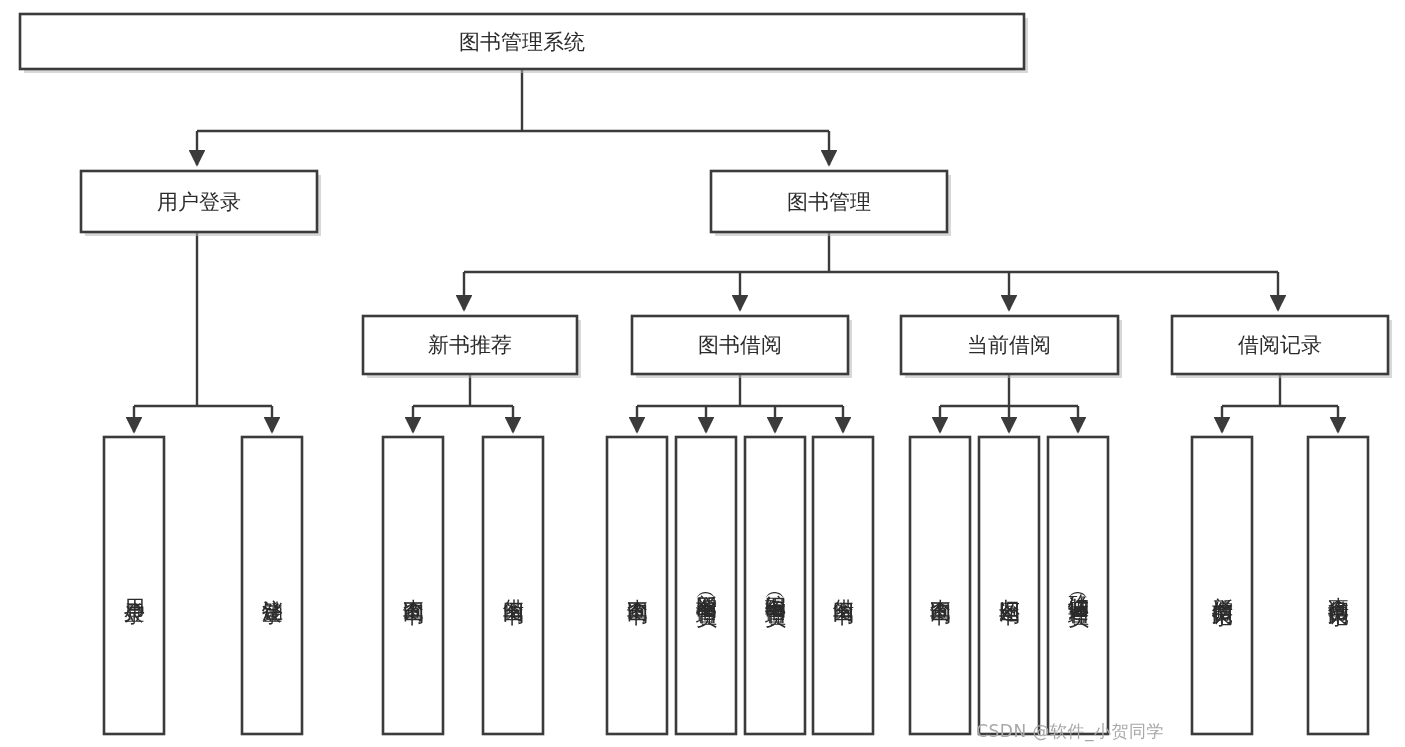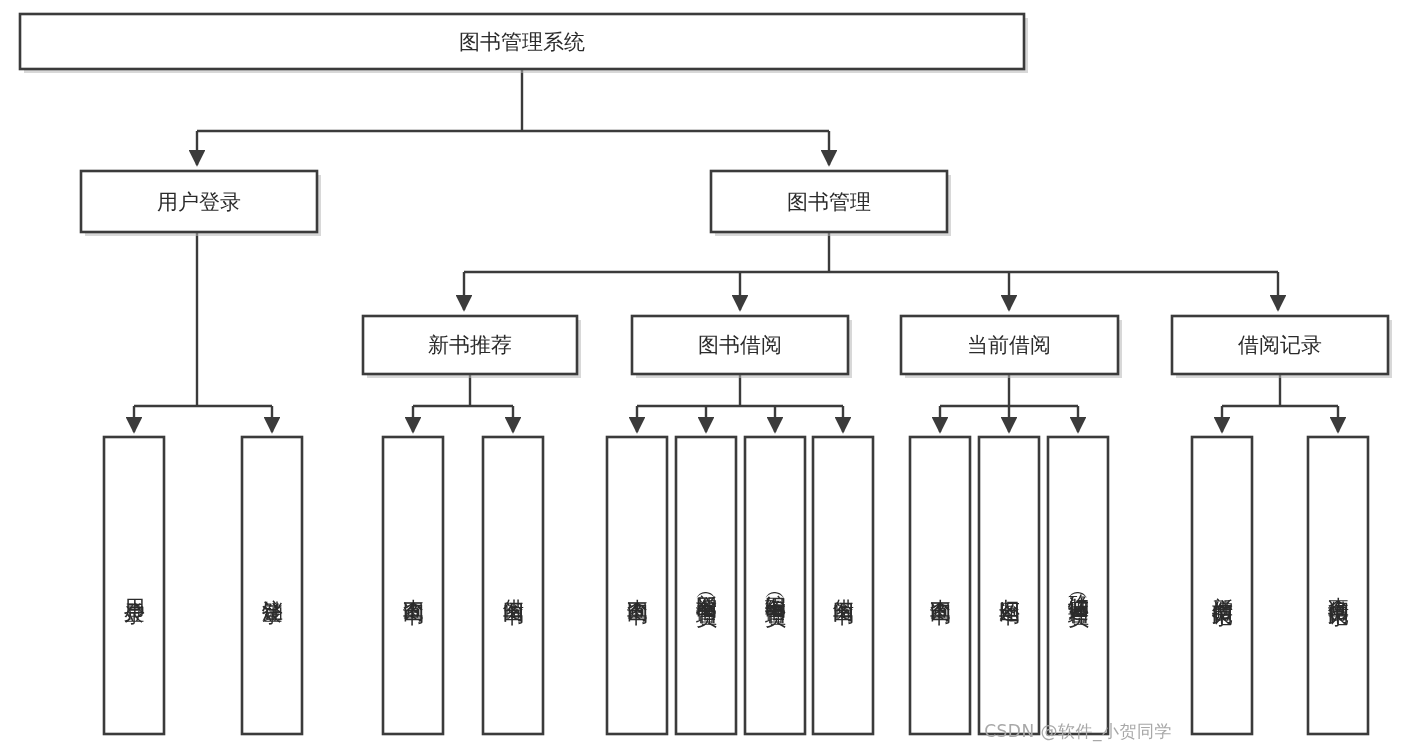--- a/index.html
+++ b/index.html
@@ -61,21 +61,21 @@
     letter-spacing: 2px;
     color: #2b2b2b;
     white-space: nowrap;
     display: flex;
     align-items: center;
     justify-content: center;
     pointer-events: none;
   }
   .watermark {
     position: absolute;
-    right: 8px;
+    right: 16px;
     bottom: 4px;
     font-family: "DejaVu Sans", "Liberation Sans", sans-serif;
     font-size: 17px;
     color: #a8a8a8;
     letter-spacing: 0.5px;
     white-space: nowrap;
   }
 </style>
 </head>
 <body>

